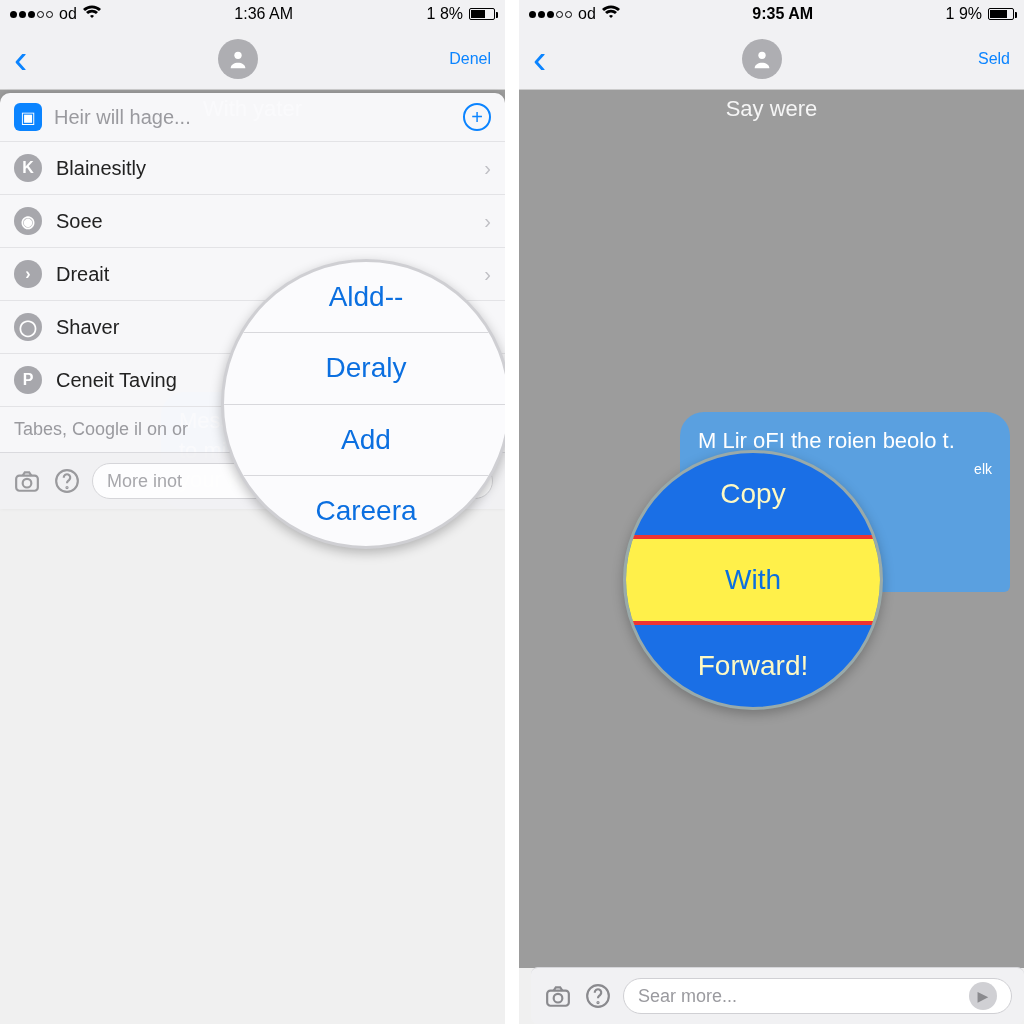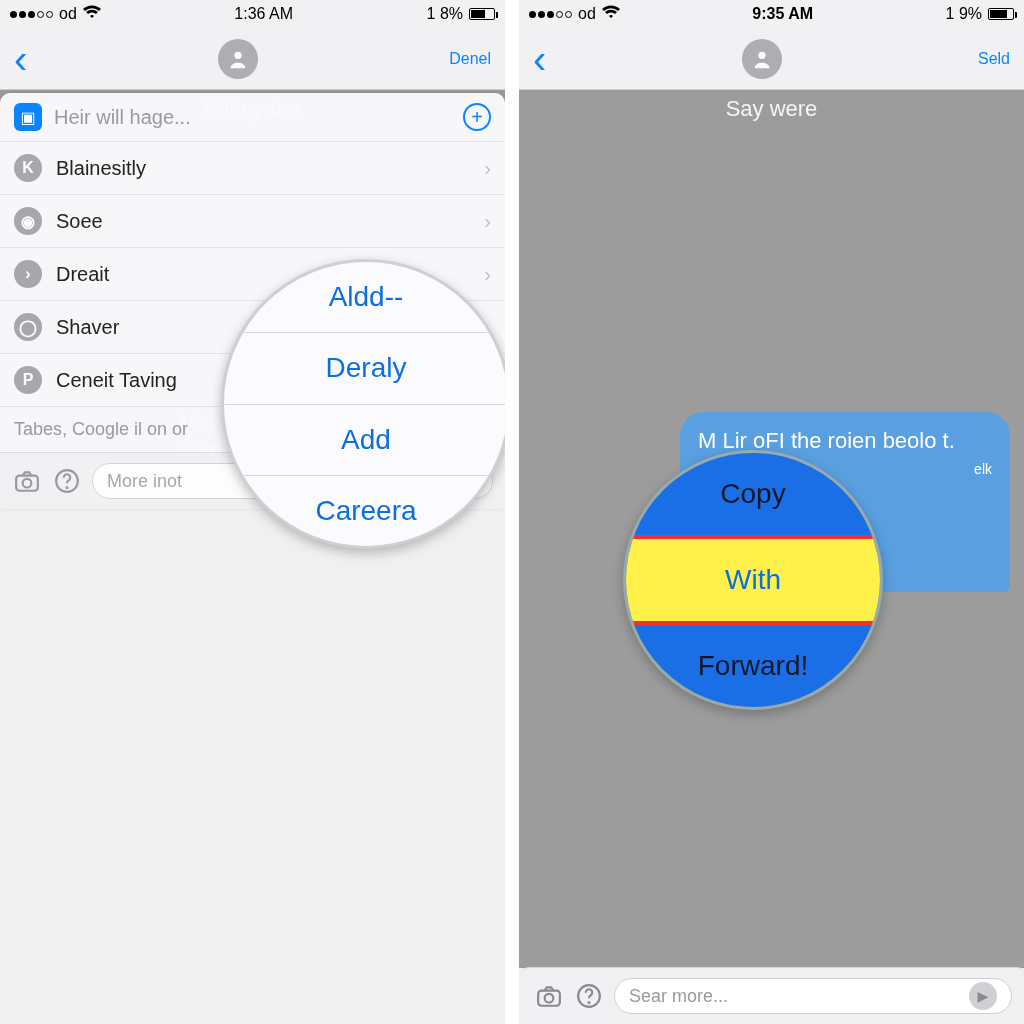--- a/index.html
+++ b/index.html
@@ -47,21 +47,21 @@
   .inputbar .send { width:28px;height:28px;border-radius:50%;background:#d0d0d4;display:flex;align-items:center;justify-content:center;color:#8a8a8e;font-size:14px;}
   .phone.left .inputbar { opacity: .85;}
 
   
   .mag { position:absolute; border-radius:50%; background:#fbfbfd; border:3px solid #cfcfd3; box-shadow:0 4px 12px rgba(0,0,0,.25); overflow:hidden; display:flex; flex-direction:column; }
   .mag.left { width: 290px; height: 290px; bottom: -40px; right: -6px; text-align: center;}
   .mag.left .mitem { flex:1; display:flex; align-items:center; justify-content:center; color:#0b6fe0; font-size:28px; border-bottom:1px solid #d8d8dc;}
   .mag.left .mitem:last-child { border-bottom:none;}
 
   .mag.right { width: 260px; height: 260px; top: 360px; left: 104px; border-color:#9aa; background:#1a6fe6;}
-  .mag.right .mrow { flex:1; display:flex; align-items:center; justify-content:center; font-size:28px; color:#0f172a;}
+  .mag.right .mrow { flex:1; display:flex; align-items:center; justify-content:center; font-size:28px; color:#fef9c3;}
   .mag.right .mrow.mid { background:#fff04a; color:#0b6fe0; border-top:4px solid #e33; border-bottom:4px solid #e33;}
 </style>
 </head>
 <body>
 
 <div class="phone left">
   <div class="status">
     <div class="left">
       <span class="sig">
         <span class="dot"></span>
@@ -209,21 +209,21 @@
       <span class="tiny">elk</span>
     </div>
 
     <div class="mag right">
       <div class="mrow">Copy</div>
       <div class="mrow mid">With</div>
       <div class="mrow">Forward!</div>
     </div>
   </div>
 
-  <div class="inputbar" style="position:absolute;left:3px;right:0;bottom:0;border-radius:7px;">
+  <div class="inputbar" style="position:absolute;left:12px;right:0;bottom:0;border-radius:7px;">
     <span class="ib">
         <svg width="26" height="22" viewBox="0 0 24 20" fill="none" stroke="#8a8a8e" stroke-width="2">
           <rect x="2" y="5" width="20" height="14" rx="3"></rect>
           <circle cx="12" cy="12" r="4"></circle>
           <path d="M8 5l2-3h4l2 3"></path>
         </svg>
       </span>
     <span class="ib">
         <svg width="26" height="26" viewBox="0 0 24 24" fill="none" stroke="#8a8a8e" stroke-width="2">
           <circle cx="12" cy="12" r="10"></circle>

